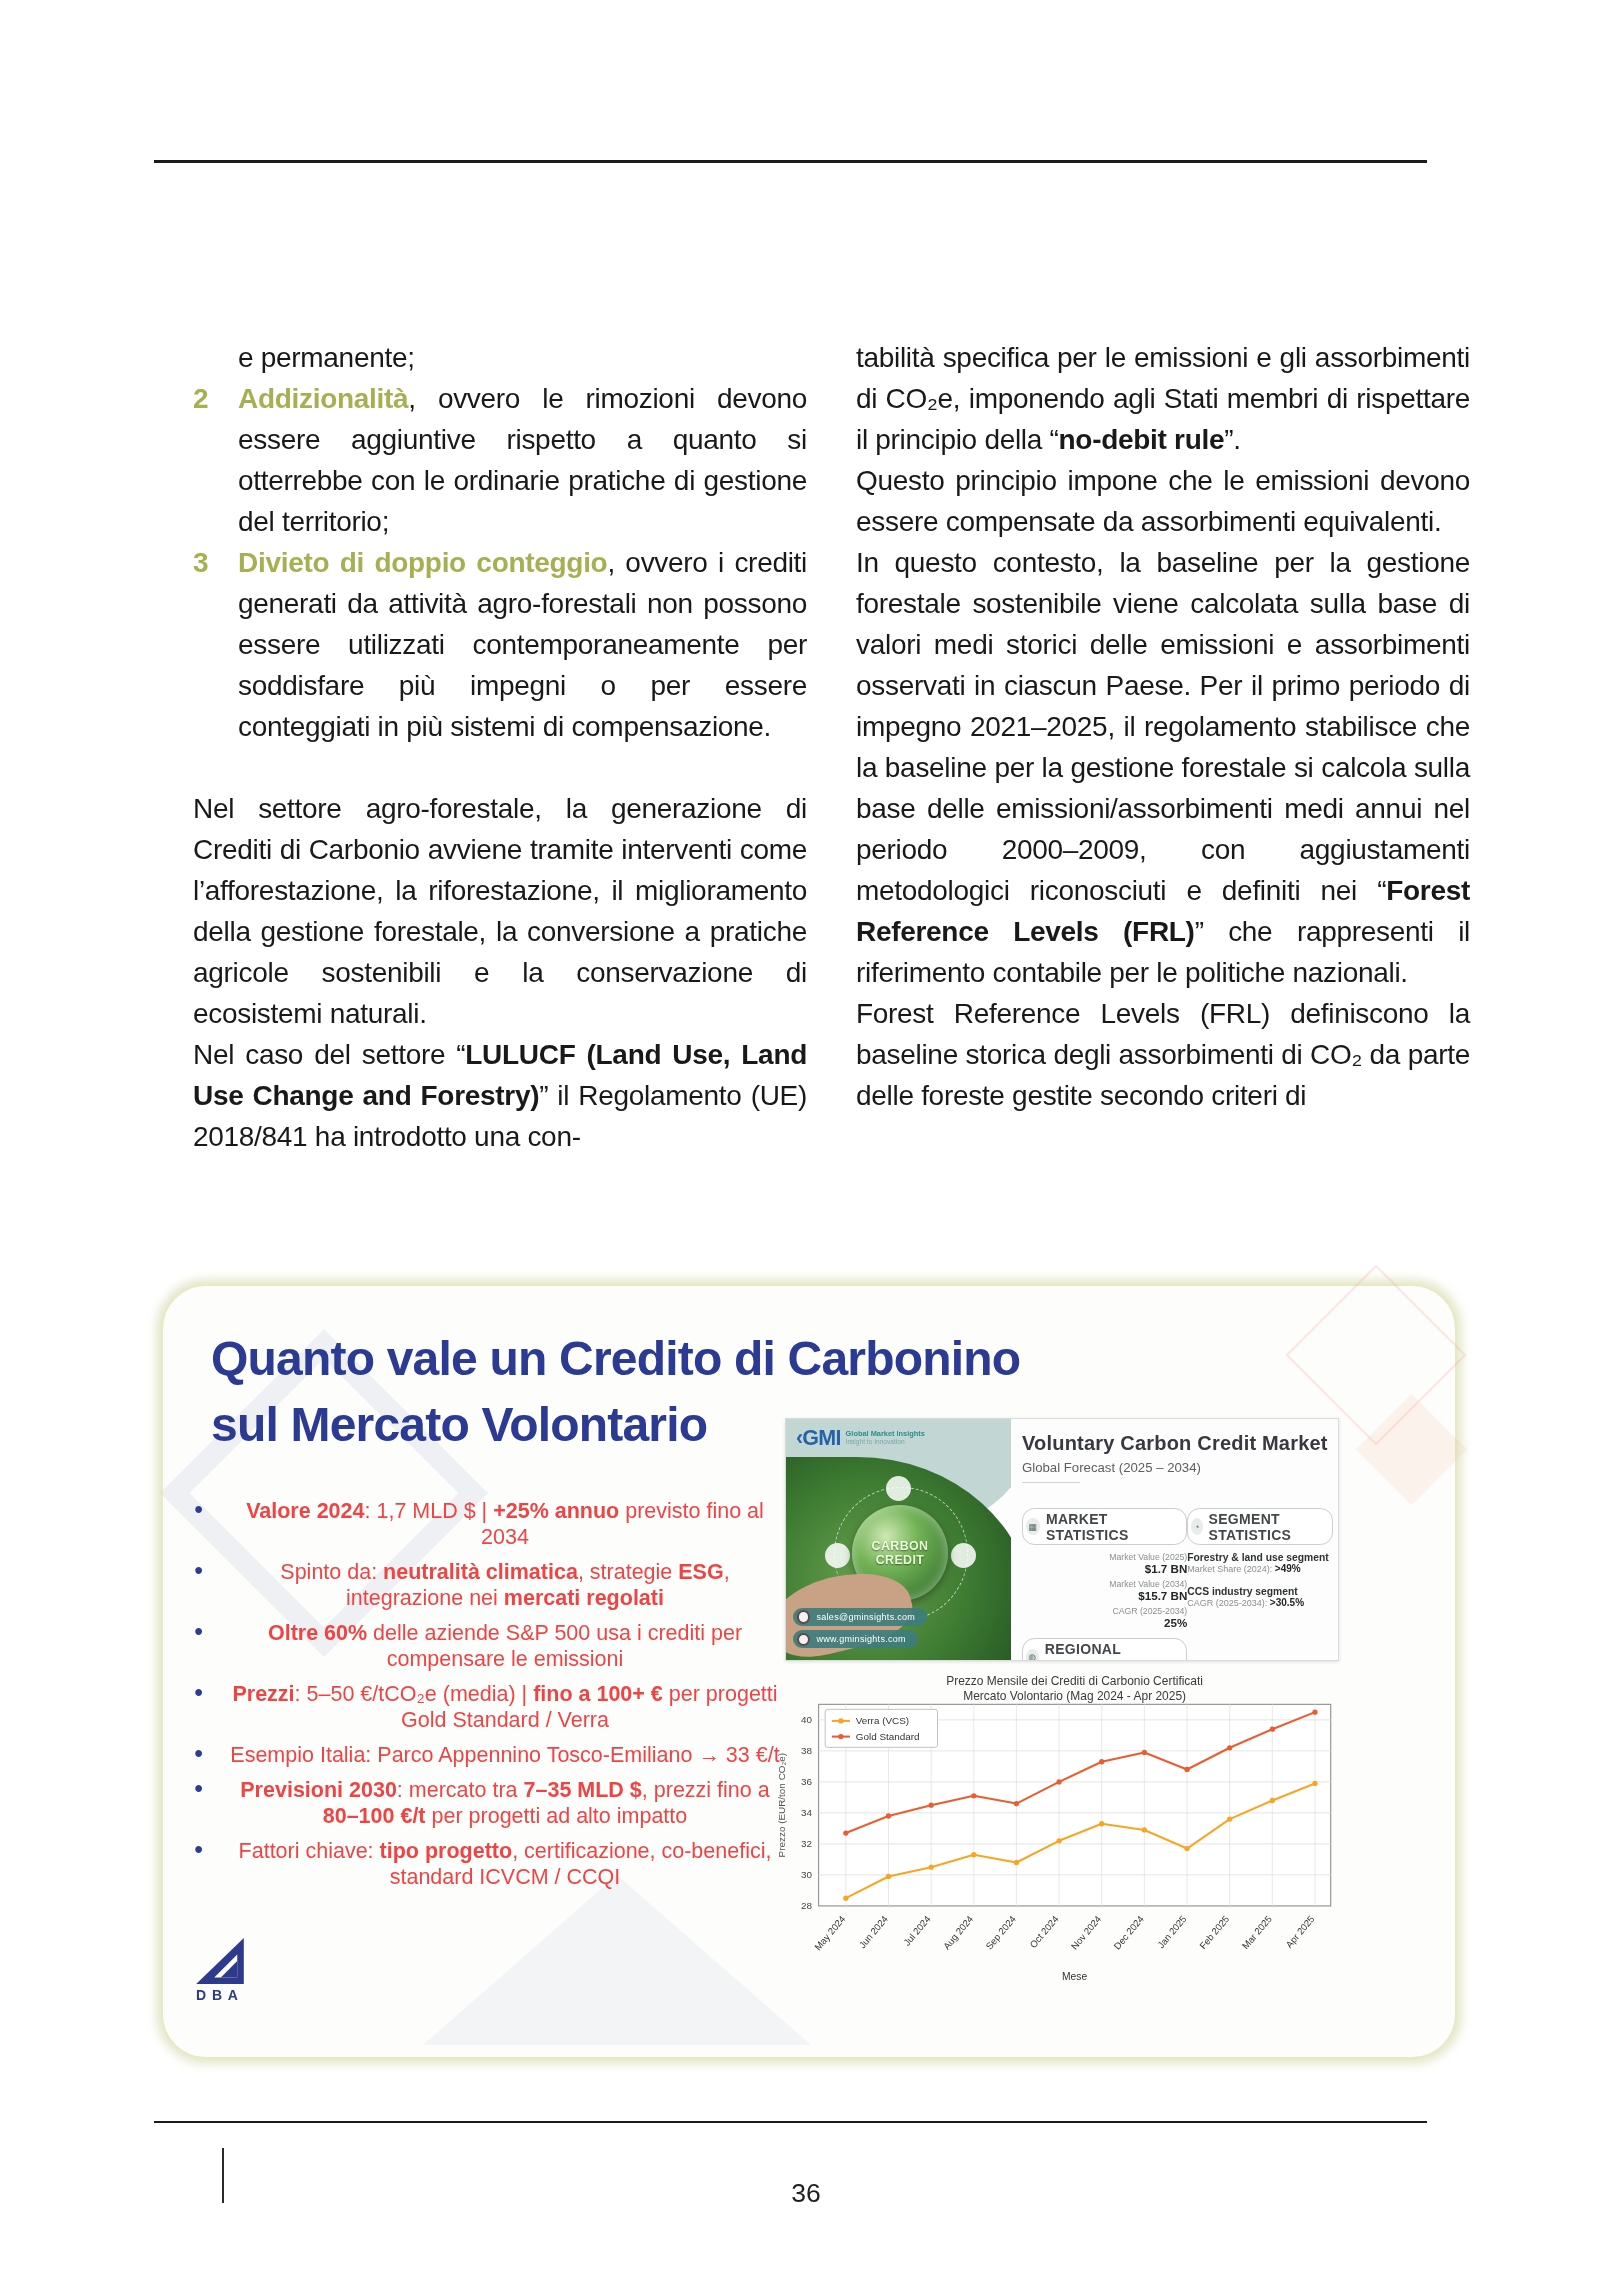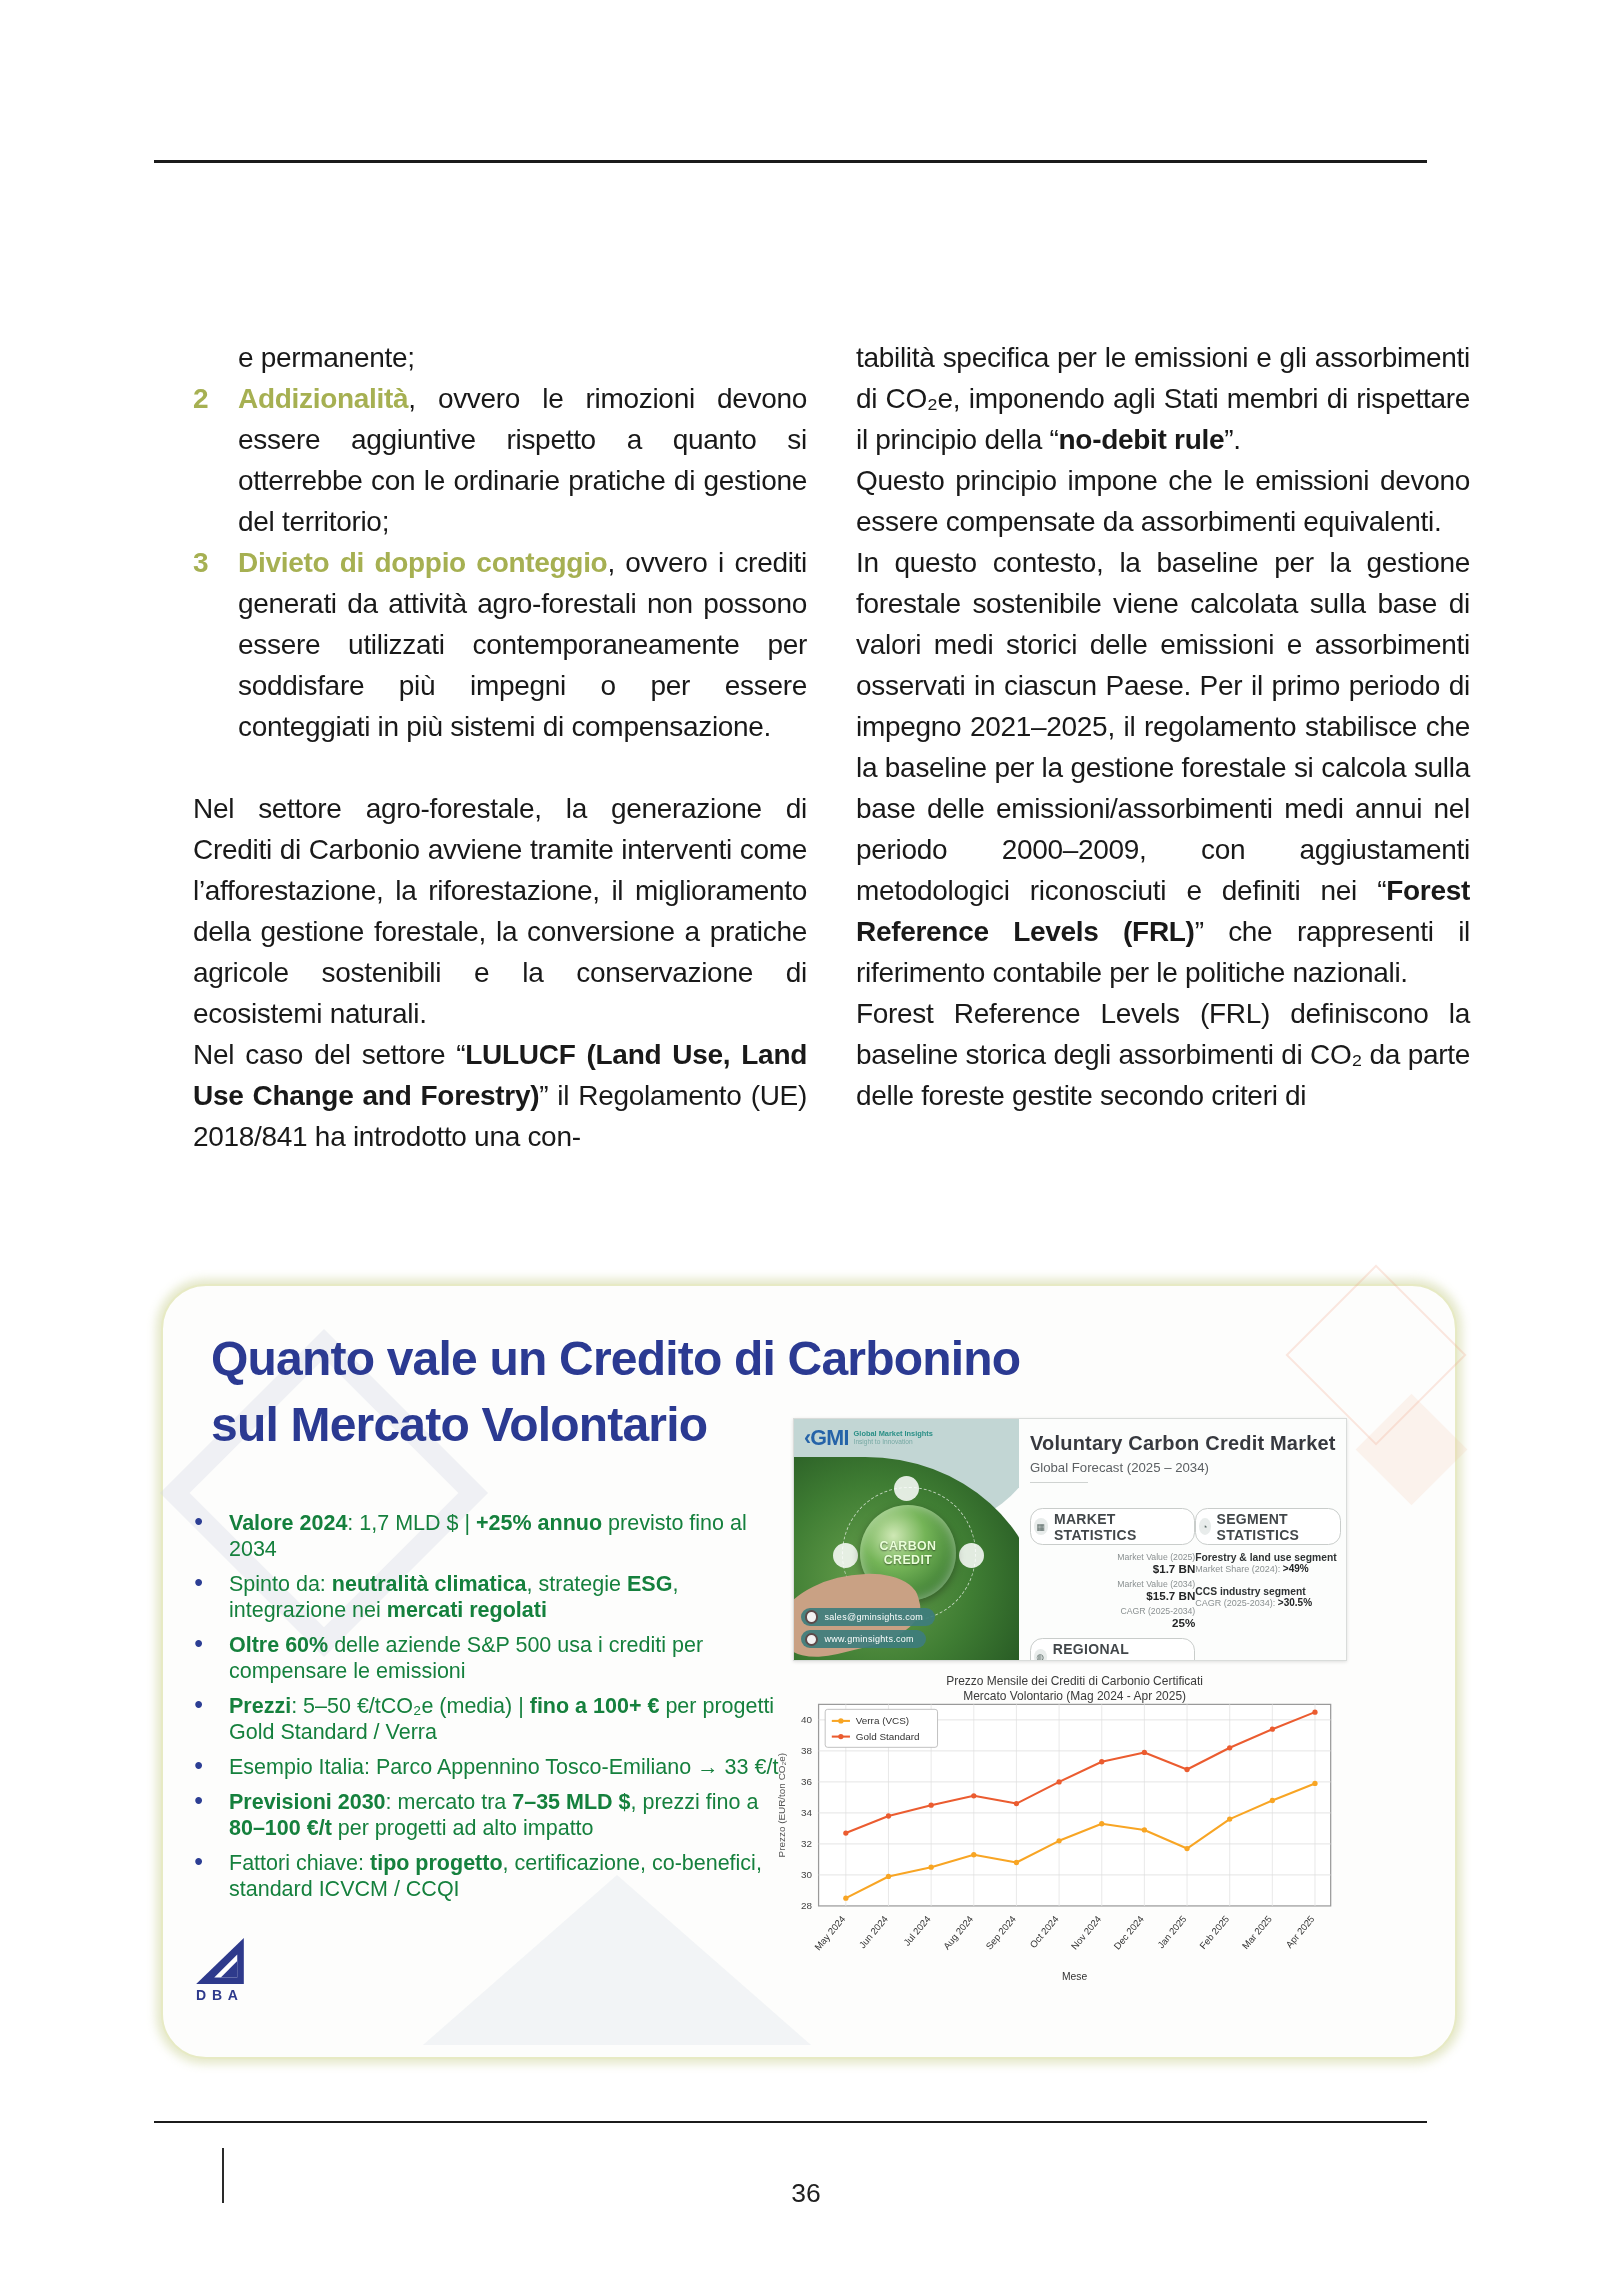--- a/index.html
+++ b/index.html
@@ -25,33 +25,33 @@
   .dec-tri{left:260px;top:589px;width:0;height:0;border-left:194px solid transparent;
            border-right:194px solid transparent;border-bottom:170px solid #eef0f4;opacity:.75;}
   .dec-chev{left:45px;top:91px;width:190px;height:190px;border:21.5px solid rgba(208,213,224,.30);
             transform:rotate(45deg);}
   .dec-dia1{left:1149px;top:5px;width:124px;height:124px;border:2.5px solid rgba(240,150,120,.22);
             transform:rotate(45deg);}
   .dec-dia2{left:1209px;top:124px;width:79px;height:79px;background:rgba(244,180,150,.15);
             transform:rotate(45deg);}
   .ib-title{position:absolute;left:48px;top:40px;font-size:48px;line-height:66px;font-weight:700;
             color:#2b3a92;letter-spacing:-0.8px;}
-  .ib-bullets{position:absolute;left:23px;top:224px;width:595px;margin:0;padding:0;list-style:none;
-              color:#15803d;font-size:21.5px;line-height:26px;}
+  .ib-bullets{position:absolute;left:23px;top:212px;width:595px;margin:0;padding:0;list-style:none;
+              color:#ef4444;font-size:21.5px;line-height:26px;text-align:center;}
   .ib-bullets li{position:relative;padding-left:43px;margin-bottom:9px;}
   .ib-bullets li::before{content:"•";position:absolute;left:8.3px;top:-1.7px;font-size:25px;color:#2c3e94;}
 
   
   .dba{position:absolute;left:33px;top:652px;width:91px;text-align:left;}
   .dba svg{display:block;}
   .dba-label{margin-top:3.3px;font-size:14px;font-weight:700;letter-spacing:5.8px;color:#2e3a8c;}
 
   
   .gmi{position:absolute;left:622px;top:132px;width:552px;height:241px;background:#fcfdfc;
-       border:0.8px solid #d9dcda;box-shadow:0 0.8px 3.3px rgba(0,0,0,.12);overflow:hidden;margin-left:8px;}
+       border:0.8px solid #d9dcda;box-shadow:0 0.8px 3.3px rgba(0,0,0,.12);overflow:hidden;}
   .gmi-photo{position:absolute;left:0;top:0;width:225px;height:100%;overflow:hidden;}
   .photo-band{position:absolute;left:-25px;top:-99px;width:273px;height:215px;border-radius:50%;
               background:#c2d6d4;}
   .photo-leaf{position:absolute;left:-37px;top:38px;width:285px;height:256px;
               background:radial-gradient(circle at 42% 48%, #6aa24f 0%, #3f7d33 45%, #2a5e26 75%, #1f4d1f 100%);
               border-radius:0 62% 4% 0;}
   .globe-ring{position:absolute;left:48px;top:68px;width:132px;height:132px;border-radius:50%;
               border:1.7px dashed rgba(255,255,255,.65);}
   .ring-dot{position:absolute;width:25px;height:25px;border-radius:50%;background:rgba(255,255,255,.85);}
   .globe{position:absolute;left:66px;top:86px;width:96px;height:96px;border-radius:50%;

